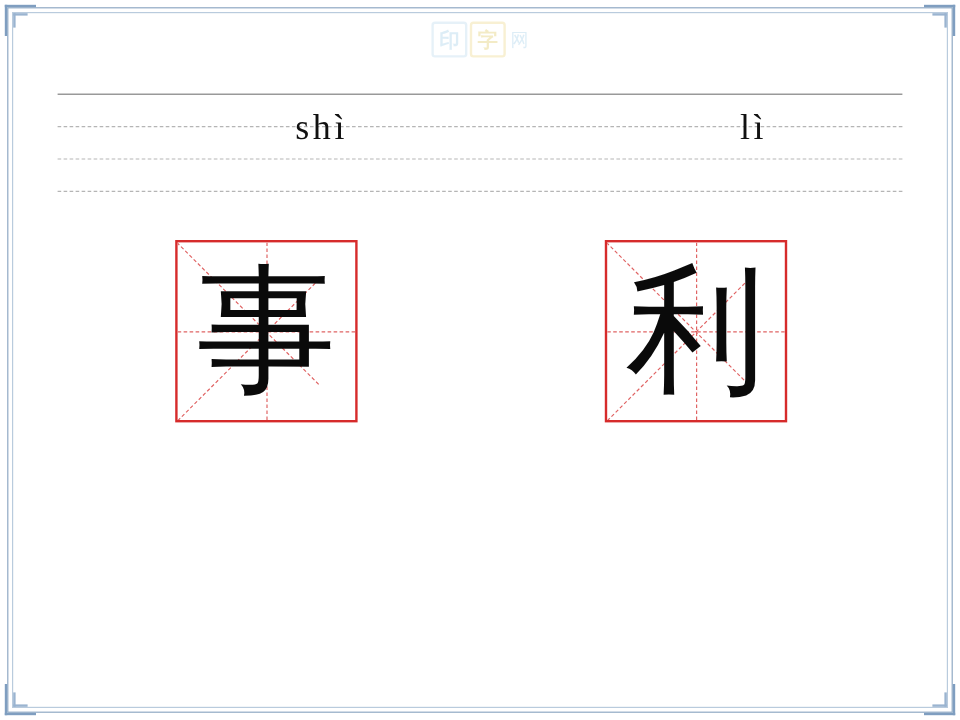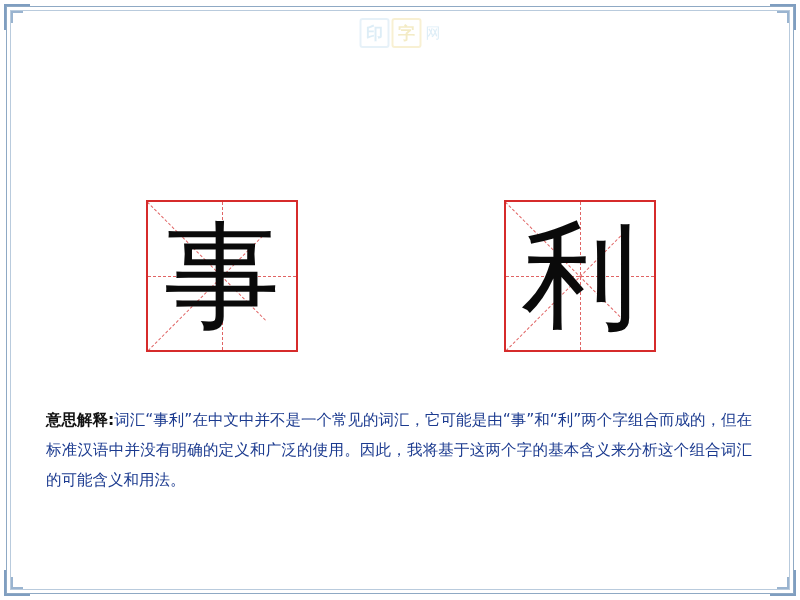--- a/index.html
+++ b/index.html
@@ -230,20 +230,28 @@
   <div class="corner tr"></div>
   <div class="corner bl"></div>
   <div class="corner br"></div>
 
   <div class="watermark">
     <span class="wm-box">印</span>
     <span class="wm-box yellow">字</span>
     <span class="wm-text">网</span>
   </div>
 
+  <div class="pinyin-staff">
+    <div class="staff-line solid l1"></div>
+    <div class="staff-line dashed l2"></div>
+    <div class="staff-line dashed l3"></div>
+    <div class="staff-line dashed l4"></div>
+    <div class="pinyin p1">shì</div>
+    <div class="pinyin p2">lì</div>
+  </div>
 
   <div class="char-row">
 
     <div class="char-cell c1">
       <div class="grid-line grid-d grid-d1"></div>
       <div class="grid-line grid-d grid-d2"></div>
       <div class="grid-line grid-h"></div>
       <div class="grid-line grid-v"></div>
       <div class="char-glyph">事</div>
     </div>
@@ -251,15 +259,14 @@
     <div class="char-cell c2">
       <div class="grid-line grid-d grid-d1"></div>
       <div class="grid-line grid-d grid-d2"></div>
       <div class="grid-line grid-h"></div>
       <div class="grid-line grid-v"></div>
       <div class="char-glyph">利</div>
     </div>
 
   </div>
 
-  <div class="explain"><span class="explain-label">意思解释:</span><span class="explain-body">词汇“事利”在中文中并不是一个常见的词汇，它可能是由“事”和“利”两个字组合而成的，但在标准汉语中并没有明确的定义和广泛的使用。因此，我将基于这两个字的基本含义来分析这个组合词汇的可能含义和用法。</span></div>
 
 </div>
 
 </body></html>

